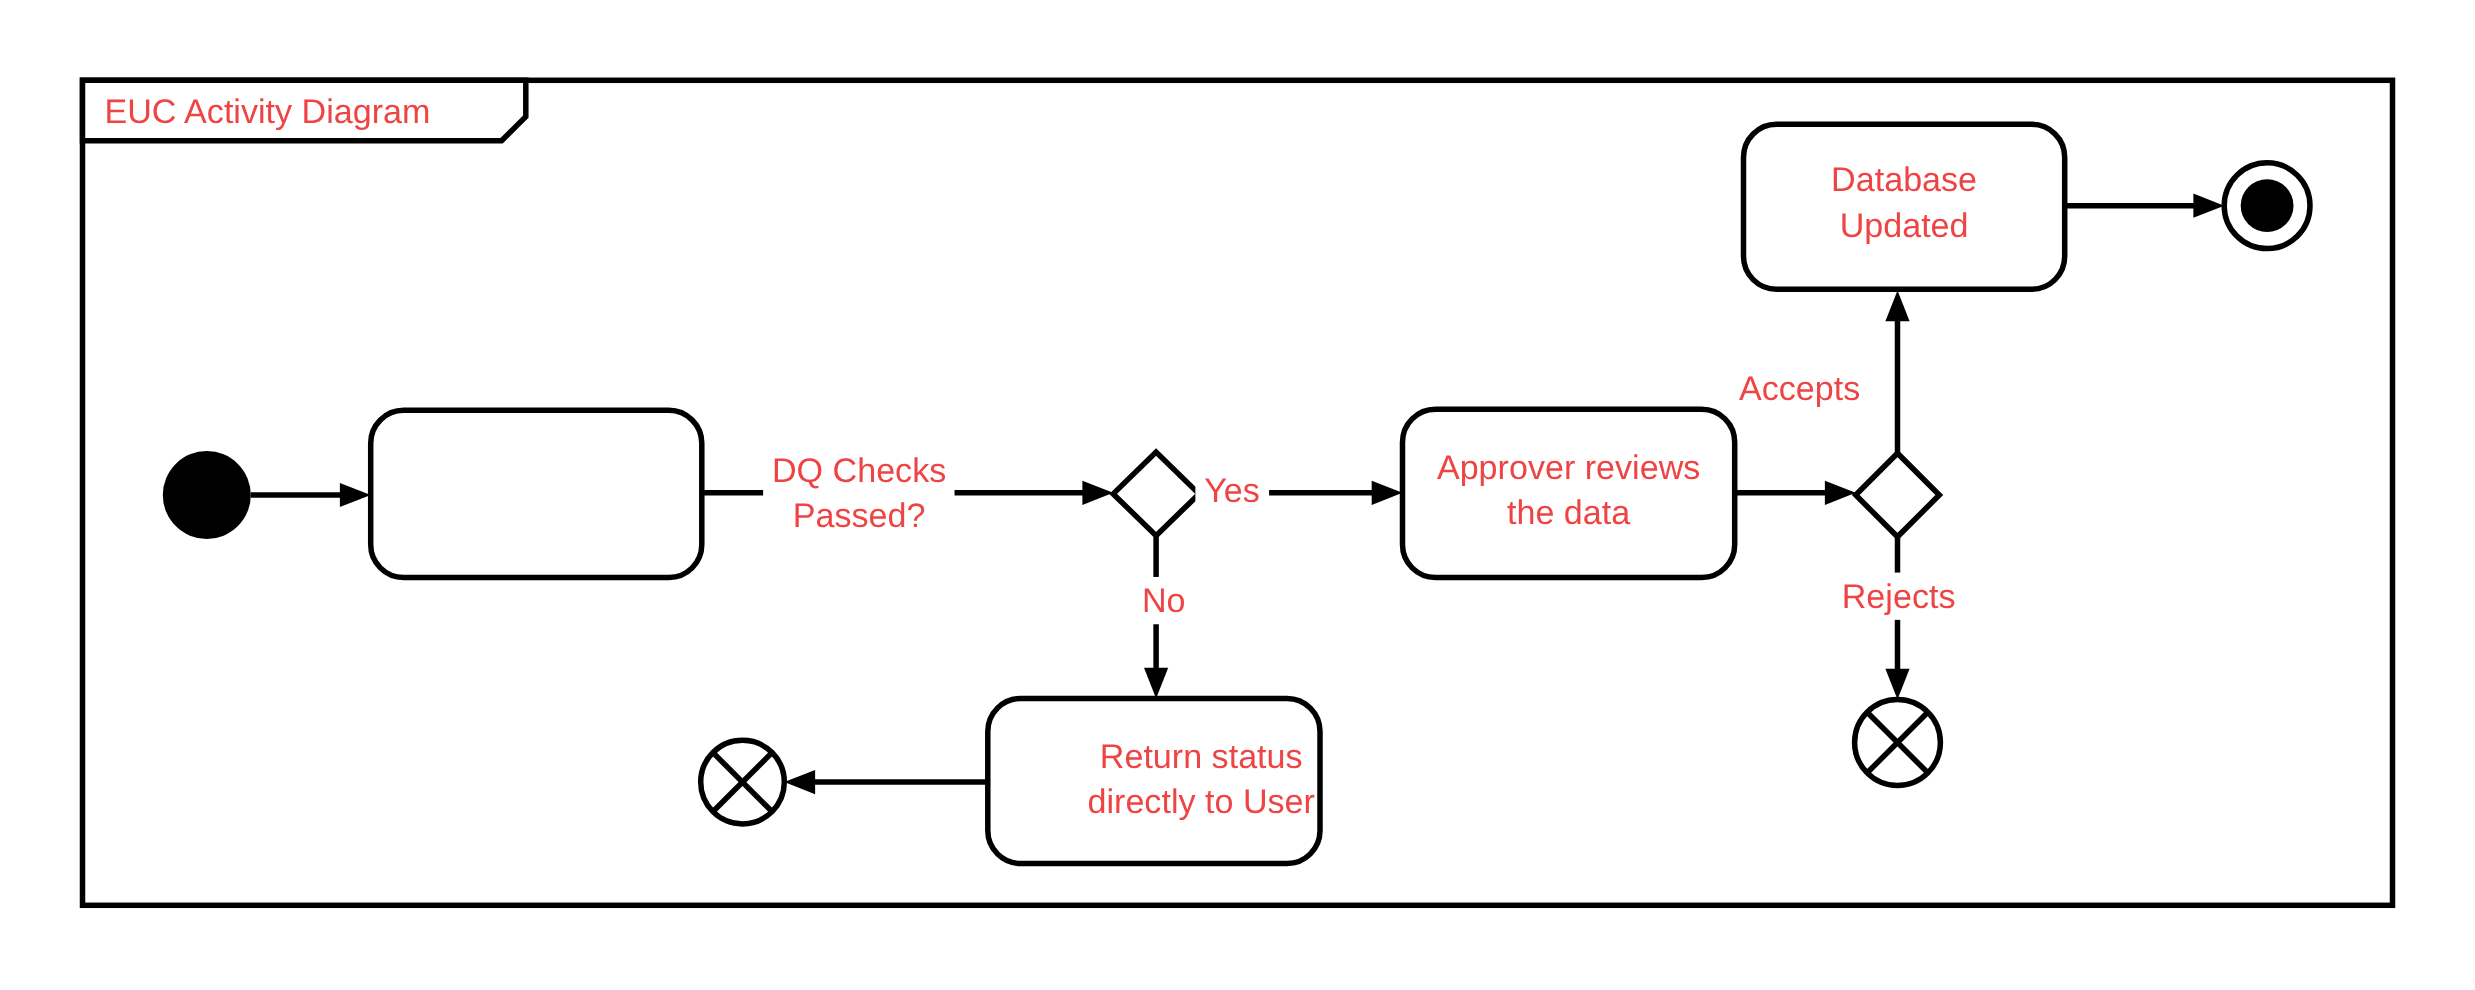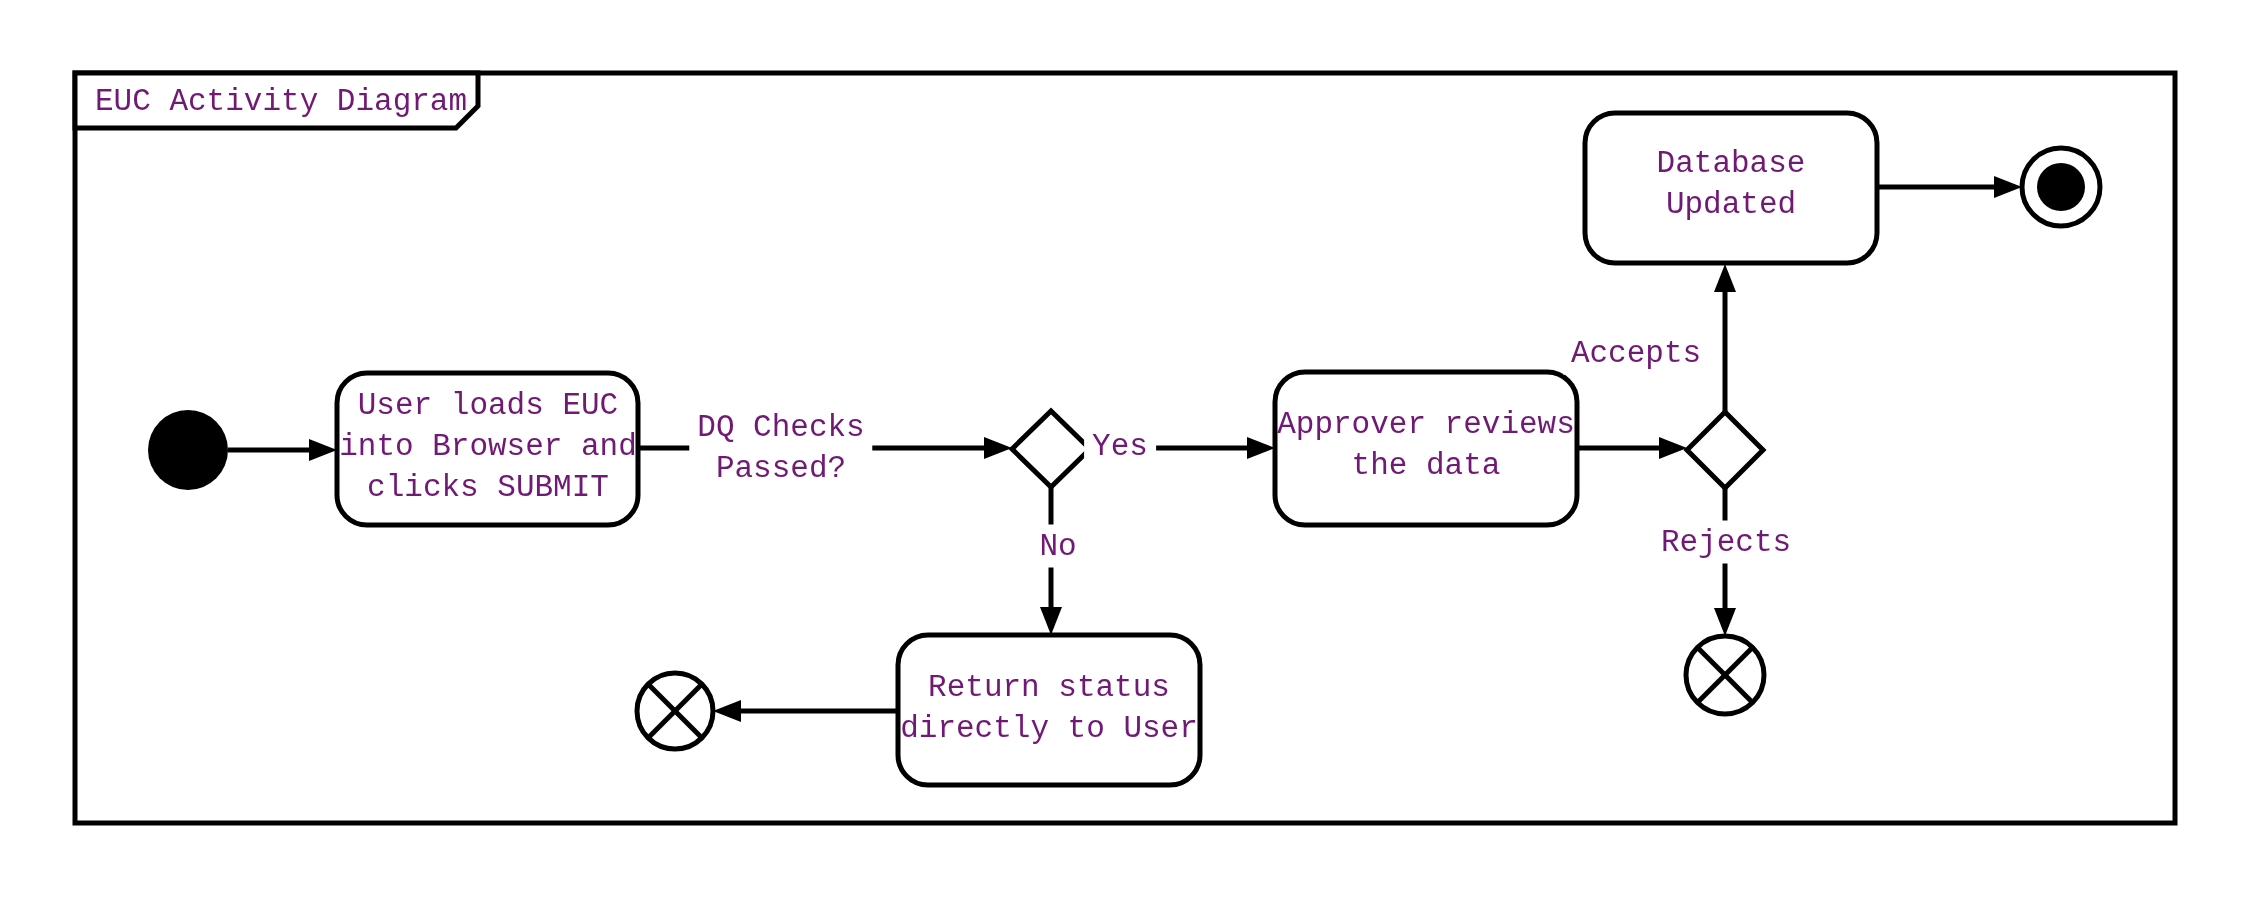--- a/index.html
+++ b/index.html
@@ -18,27 +18,26 @@
     background: #ffffff;
   }
   .stage svg {
     position: absolute;
     left: 0;
     top: 0;
   }
   .lbl {
     position: absolute;
     transform: translate(-50%, -50%);
-    color: #701a75;
+    color: #ef4444;
     font-size: 31px;
     line-height: 41px;
     text-align: center;
     white-space: pre-line;
     z-index: 2;
-    font-family: Liberation Mono, monospace;
   }
   .edge-label {
     background: #ffffff;
     padding: 1px 8px;
   }
   .frame-title {
     transform: translate(0, -50%);
     text-align: left;
     white-space: nowrap;
     z-index: 3;
@@ -129,28 +128,25 @@
         <circle cx="1725" cy="675" r="39" fill="#ffffff"></circle>
         <line x1="1697" y1="647" x2="1753" y2="703"></line>
         <line x1="1753" y1="647" x2="1697" y2="703"></line>
       </g>
 
     </g>
   </svg>
 
   <div class="lbl frame-title" style="left:95px; top:101px;">EUC Activity Diagram</div>
 
-  <div class="lbl" style="left:488px; top:446px;">User loads EUC
-into Browser and
-clicks SUBMIT</div>
   <div class="lbl" style="left:1426px; top:445px;">Approver reviews
 the data</div>
   <div class="lbl" style="left:1731px; top:184px;">Database
 Updated</div>
-  <div class="lbl" style="left:1049px; top:708px;">Return status
+  <div class="lbl" style="left:1092px; top:708px;">Return status
 directly to User</div>
 
   <div class="lbl edge-label" style="left:781px; top:448px;">DQ Checks
 Passed?</div>
   <div class="lbl edge-label" style="left:1100px; top:446px;margin-left:20px;">Yes</div>
   <div class="lbl edge-label" style="left:1058px; top:546px;">No</div>
   <div class="lbl edge-label" style="left:1636px; top:353px;">Accepts</div>
   <div class="lbl edge-label" style="left:1726px; top:542px;">Rejects</div>
 
 </div>

